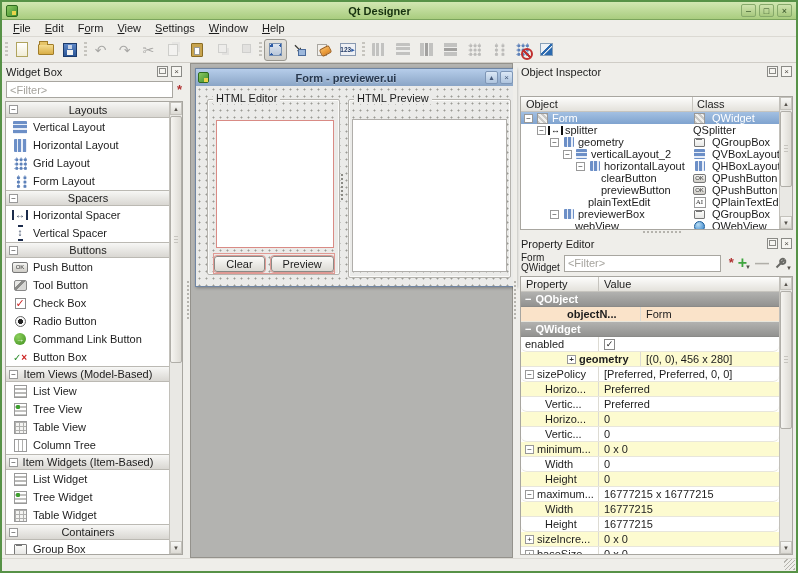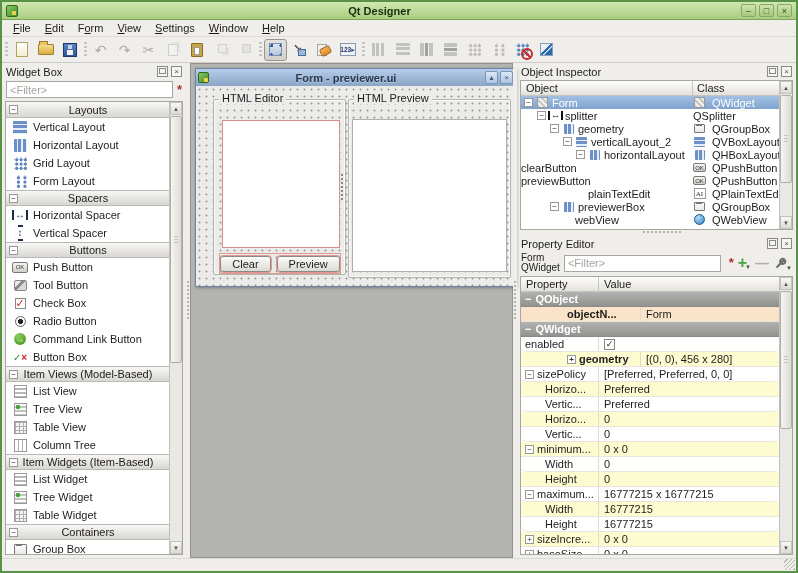--- a/index.html
+++ b/index.html
@@ -154,33 +154,33 @@
   .btnrow{position:absolute;left:5px;right:4px;top:153px;height:21px;border:1px solid #e09a94;
           display:flex;align-items:center;justify-content:center;gap:6px;}
   .fbtn{border:1px solid #8a8a86;outline:1px solid #e09a94;border-radius:3px;height:16px;padding:0 11px;
         background:linear-gradient(#fbfbf9,#dcdad4);display:flex;align-items:center;font-size:11px;}
   .fsplit{position:absolute;left:141px;top:13px;width:10px;height:178px;}
   .fsplit::after{content:"";position:absolute;left:4px;top:42%;width:2px;height:26px;
         background:repeating-linear-gradient(#8a8a84 0 2px,transparent 2px 4px);}
   .webview{position:absolute;left:3px;top:19px;right:3px;bottom:5px;background:#fff;border:1px solid #b0aeaa;}
   
   .dockR{width:279px;flex:none;display:flex;flex-direction:column;background:#efeeea;}
-  .oi{height:167px;flex:none;display:flex;flex-direction:column;}
+  .oi{height:167px;flex:none;display:flex;flex-direction:column;gap:16px;}
   .panelbox{flex:1;min-height:0;margin:0 3px;border:1px solid #a8a6a0;background:#fff;display:flex;overflow:hidden;}
   .treecol{flex:1;min-width:0;display:flex;flex-direction:column;}
   .colhdr{height:15px;flex:none;display:flex;background:linear-gradient(#fdfdfc,#e3e1db);border-bottom:1px solid #c6c4be;}
   .hc1{flex:1;padding-left:5px;border-right:1px solid #c6c4be;display:flex;align-items:center;}
   .hc2{width:86px;flex:none;padding-left:4px;display:flex;align-items:center;}
   .oirow{height:13px;display:flex;align-items:center;}
   .oic1{flex:1;min-width:0;display:flex;align-items:center;overflow:hidden;white-space:nowrap;}
   .oic2{width:86px;flex:none;display:flex;align-items:center;gap:3px;overflow:hidden;white-space:nowrap;}
   .sel{background:linear-gradient(#a3c0e2,#7fa3cf);color:#fff;}
   .exp9{width:9px;height:9px;flex:none;border:1px solid #999;background:#fff;font-size:8px;line-height:7px;text-align:center;color:#333;margin-right:3px;}
   .lv0{padding-left:3px;}.lv1{padding-left:16px;}.lv2{padding-left:29px;}
-  .lv3{padding-left:42px;}.lv4{padding-left:55px;}.lv5{}
+  .lv3{padding-left:42px;}.lv4{padding-left:55px;}.lv5{padding-left:80px;}
   .mi{width:13px;height:12px;flex:none;display:flex;align-items:center;justify-content:center;margin-right:3px;}
   .m-widget{width:11px;height:11px;border:1px solid #999;background:repeating-linear-gradient(45deg,#c8c8c6 0 2px,#f0f0ee 2px 4px);}
   .m-split{font-size:9px;font-weight:bold;color:#111;border-left:2px solid #111;border-right:2px solid #111;line-height:9px;padding:0 1px;}
   .m-split::after{content:"↔";}
   .m-ptxt{width:12px;height:11px;border:1px solid #999;background:#fff;display:flex;align-items:center;justify-content:center;
           font-size:7px;color:#333;font-family:"Liberation Serif","DejaVu Serif",serif;}
   .m-ptxt::after{content:"AI";}
   .m-globe{width:11px;height:11px;border-radius:50%;border:1px solid #1c5c98;background:radial-gradient(circle at 35% 30%,#b8ddf4,#2c7cc8);}
   .hsp2{height:5px;flex:none;position:relative;}
   .hsp2::after{content:"";position:absolute;left:45%;top:1px;width:40px;height:2px;
@@ -486,21 +486,21 @@
 
     <div class="mdi">
       <div class="fwin">
         <div class="fwtb">
           <span class="fwico"></span>
           <span class="fwtitle">Form - previewer.ui</span>
           <span class="fwbtn">▴</span>
           <span class="fwbtn">×</span>
         </div>
         <div class="fwbody">
-          <div class="gbox" style="left:17px;top:13px;width:133px;height:176px;">
+          <div class="gbox" style="left:11px;top:13px;width:133px;height:176px;">
             <span class="gbl">HTML Editor</span>
             <div class="ptedit"></div>
             <div class="btnrow">
               <span class="fbtn">Clear</span>
               <span class="fbtn">Preview</span>
             </div>
           </div>
           <div class="fsplit"></div>
           <div class="gbox" style="left:152px;top:13px;width:163px;height:179px;">
             <span class="gbl">HTML Preview</span>

